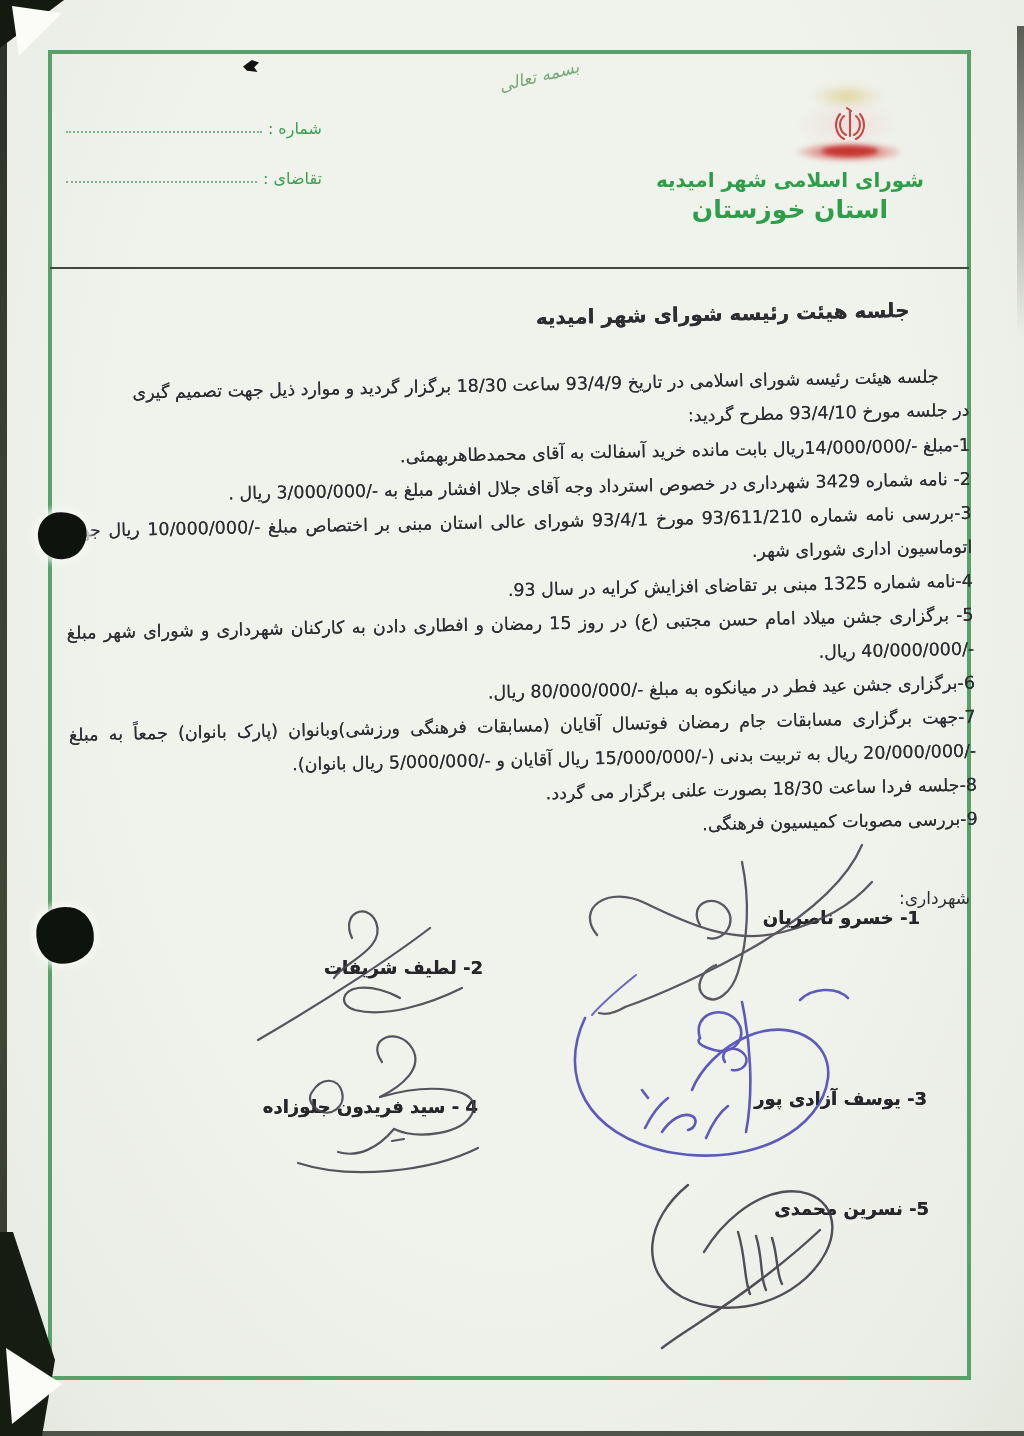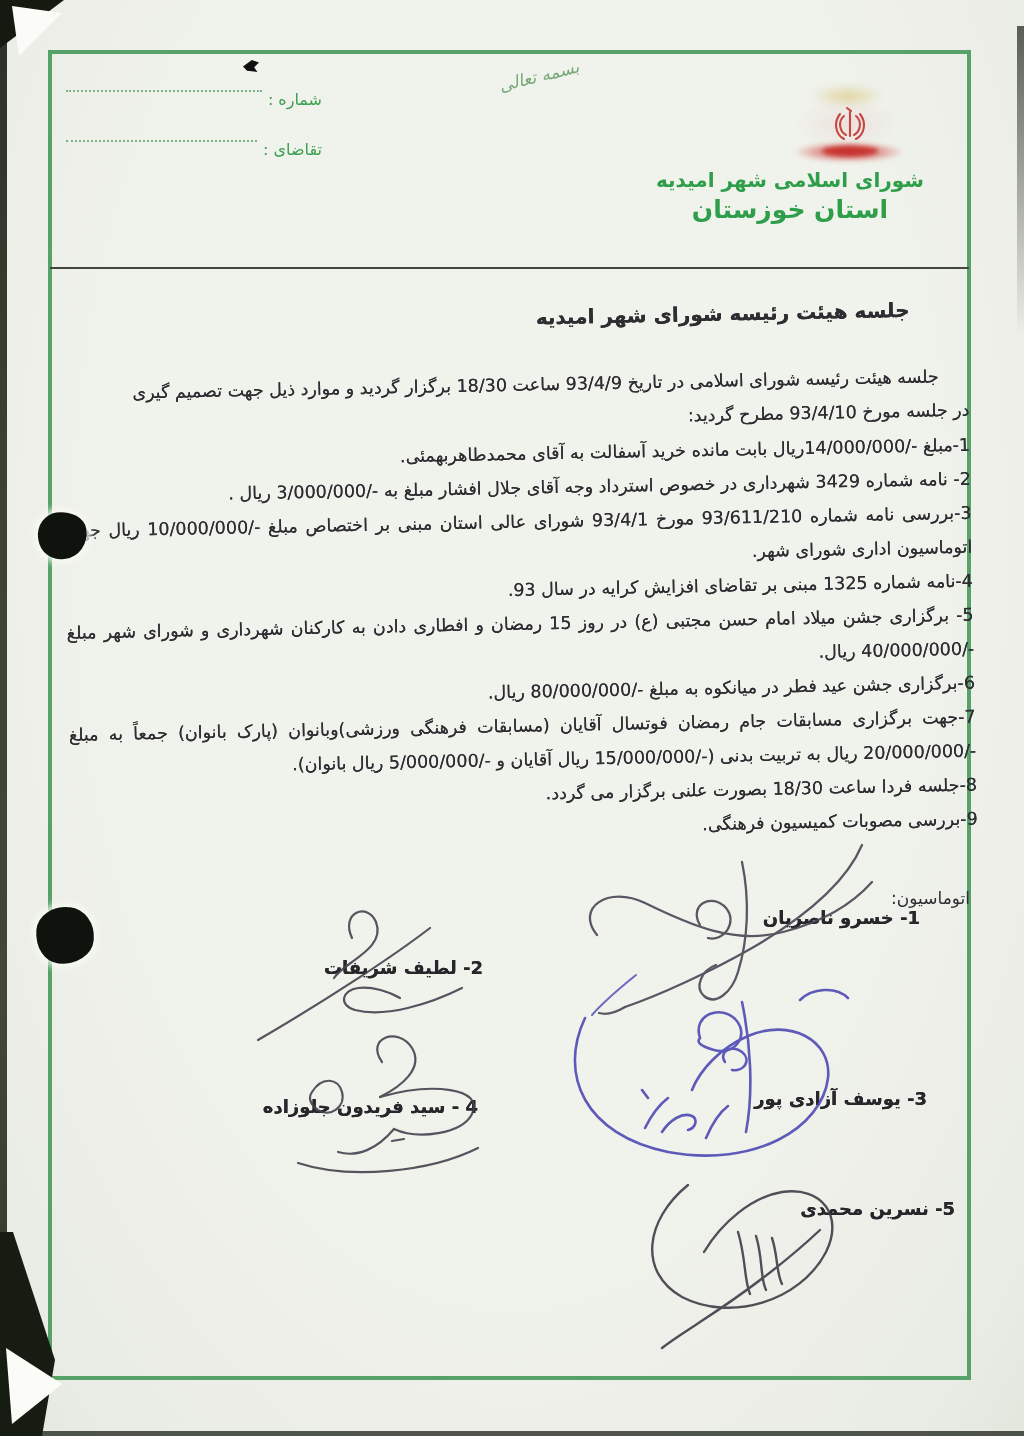--- a/index.html
+++ b/index.html
@@ -29,21 +29,21 @@
     clip-path:polygon(6px 12px,62px 48px,12px 88px);filter:drop-shadow(2px 2px 1px rgba(60,70,55,.4));}
   
   .hole{position:absolute;background:#0e140d;box-shadow:0 0 7px 4px rgba(248,250,244,.9);}
   .hole1{left:38px;top:512px;width:49px;height:47px;border-radius:46% 58% 52% 48%/50% 45% 58% 50%;transform:rotate(-8deg);}
   .hole2{left:36px;top:907px;width:58px;height:57px;border-radius:55% 48% 60% 45%/46% 55% 48% 58%;transform:rotate(5deg);}
   
   .frame{position:absolute;left:48px;top:50px;width:923px;height:1330px;
     border:4px solid #57a268;box-sizing:border-box;}
   
   .fields{position:absolute;left:66px;top:90px;width:256px;direction:rtl;}
-  .field-row{display:flex;align-items:flex-start;height:50px;}
+  .field-row{display:flex;align-items:flex-end;height:50px;}
   .field-label{color:#3aa04f;font-size:16px;white-space:nowrap;padding-bottom:2px;letter-spacing:1px;}
   .leader{flex:1;border-bottom:2px dotted #7cb487;margin:0 6px 7px 0;height:0;}
   .mark-black{position:absolute;left:243px;top:60px;width:16px;height:12px;background:#111;
     clip-path:polygon(0 55%,55% 0,100% 20%,70% 60%,90% 100%,25% 90%);}
   .besmellah{position:absolute;left:484px;top:66px;width:110px;color:rgba(95,155,100,.85);
     font-size:17px;font-style:italic;transform:rotate(-14deg);direction:rtl;text-align:center;}
   .logo{position:absolute;left:780px;top:80px;width:140px;height:96px;}
   .crest{position:absolute;left:30px;top:4px;width:74px;height:24px;border-radius:50%;
     background:radial-gradient(ellipse,rgba(214,192,104,.6),rgba(214,192,104,0) 70%);filter:blur(3px);}
   .crest2{position:absolute;left:14px;top:18px;width:106px;height:52px;border-radius:50%;
@@ -69,21 +69,21 @@
   .item{font-size:17.5px;line-height:34px;text-align:justify;text-shadow:0 0 .4px #3a3a40;}
   
   .attendees-label{position:absolute;right:54px;top:888px;direction:rtl;font-size:17px;
     color:#2d2d32;letter-spacing:2px;}
   .attendee{position:absolute;direction:rtl;font-size:18px;font-weight:bold;color:#26262b;
     white-space:nowrap;text-shadow:0 0 .5px #26262b;}
   .a1{right:104px;top:907px;}
   .a2{right:541px;top:957px;}
   .a3{right:97px;top:1088px;}
   .a4{right:546px;top:1096px;}
-  .a5{right:69px;top:1198px;}
+  .a5{right:95px;top:1198px;}
   
   .sig-layer{position:absolute;inset:0;pointer-events:none;}
 </style>
 </head>
 <body>
 
 <div class="page">
 
   <div class="frame"></div>
 
@@ -136,21 +136,21 @@
       <div class="item">3-بررسی نامه شماره 93/611/210 مورخ 93/4/1 شورای عالی استان مبنی بر اختصاص مبلغ -/10/000/000 ریال جهت اتوماسیون اداری شورای شهر.</div>
       <div class="item">4-نامه شماره 1325 مبنی بر تقاضای افزایش کرایه در سال 93.</div>
       <div class="item">5- برگزاری جشن میلاد امام حسن مجتبی (ع) در روز 15 رمضان و افطاری دادن به کارکنان شهرداری و شورای شهر مبلغ -/40/000/000 ریال.</div>
       <div class="item">6-برگزاری جشن عید فطر در میانکوه به مبلغ -/80/000/000 ریال.</div>
       <div class="item">7-جهت برگزاری مسابقات جام رمضان فوتسال آقایان (مسابقات فرهنگی ورزشی)وبانوان (پارک بانوان) جمعاً به مبلغ -/20/000/000 ریال به تربیت بدنی (-/15/000/000 ریال آقایان و -/5/000/000 ریال بانوان).</div>
       <div class="item">8-جلسه فردا ساعت 18/30 بصورت علنی برگزار می گردد.</div>
       <div class="item">9-بررسی مصوبات کمیسیون فرهنگی.</div>
     </div>
   </div>
 
-  <div class="attendees-label">اتوماسیون:</div>
+  <div class="attendees-label">شهرداری:</div>
   <div class="attendee a1">1- خسرو ناصریان</div>
   <div class="attendee a2">2- لطیف شریفات</div>
   <div class="attendee a3">3- یوسف آزادی پور</div>
   <div class="attendee a4">4 - سید فریدون جلوزاده</div>
   <div class="attendee a5">5- نسرین محمدی</div>
 
   <svg class="sig-layer" width="1024" height="1436" viewBox="0 0 1024 1436">
 
     <g fill="none" stroke="#4a4754" stroke-width="2.3" stroke-linecap="round" opacity="0.9">
       <path d="M862 845 C845 885 800 920 752 948 C710 972 660 995 625 1007"></path>

